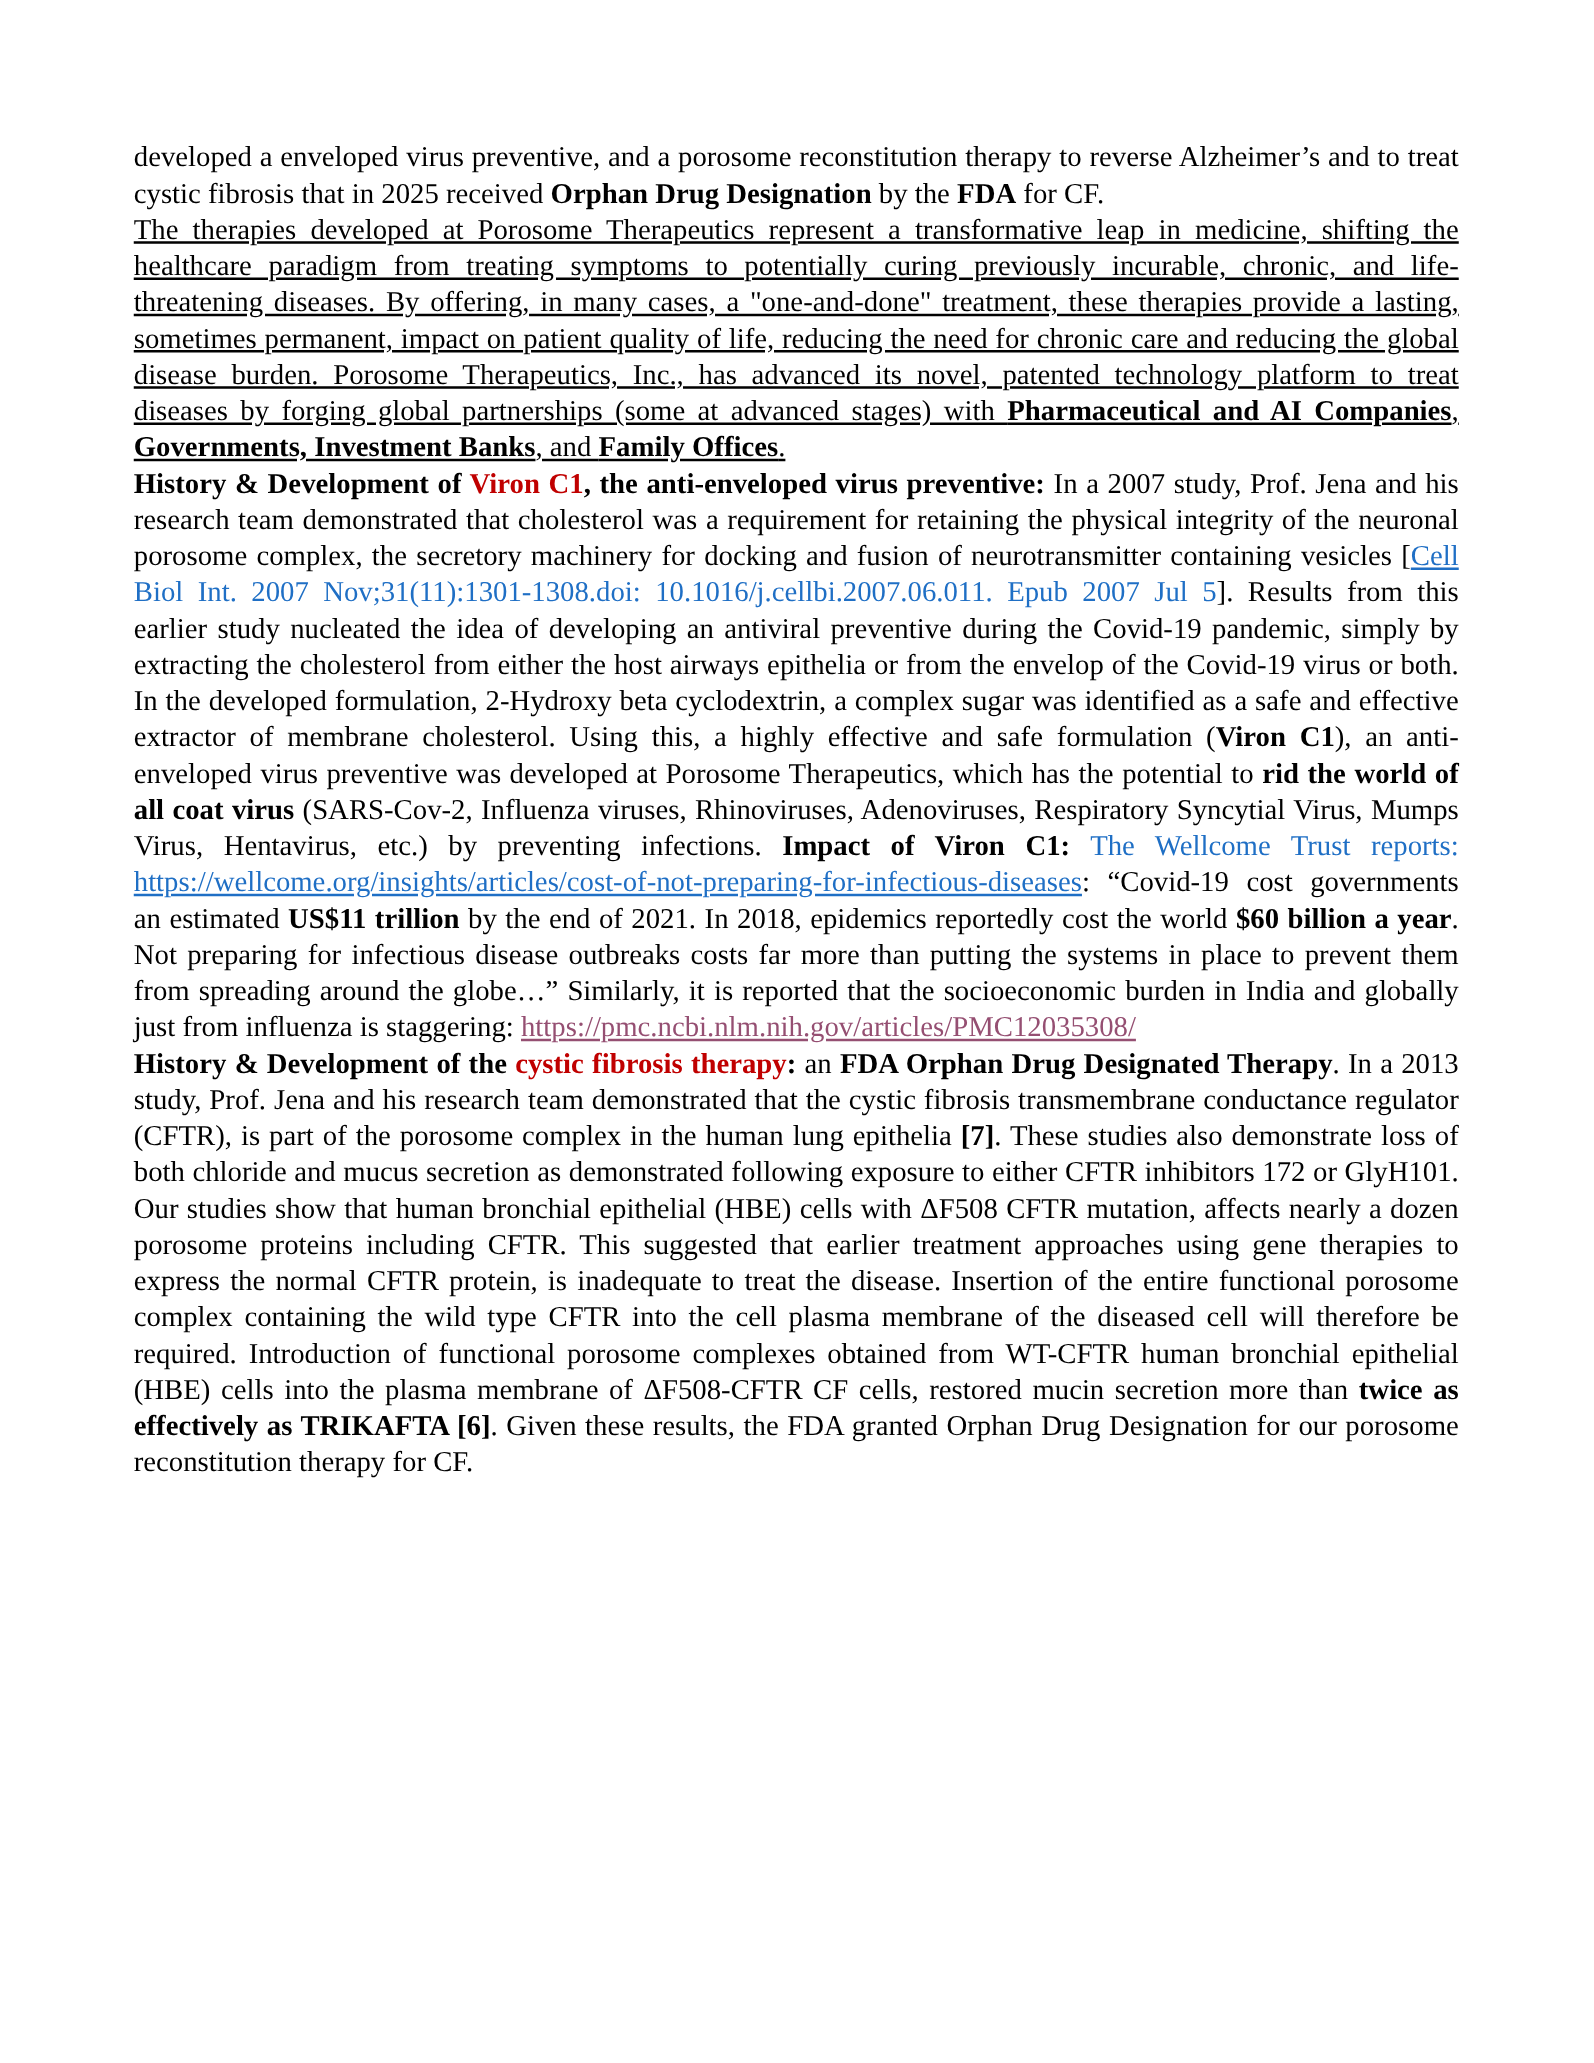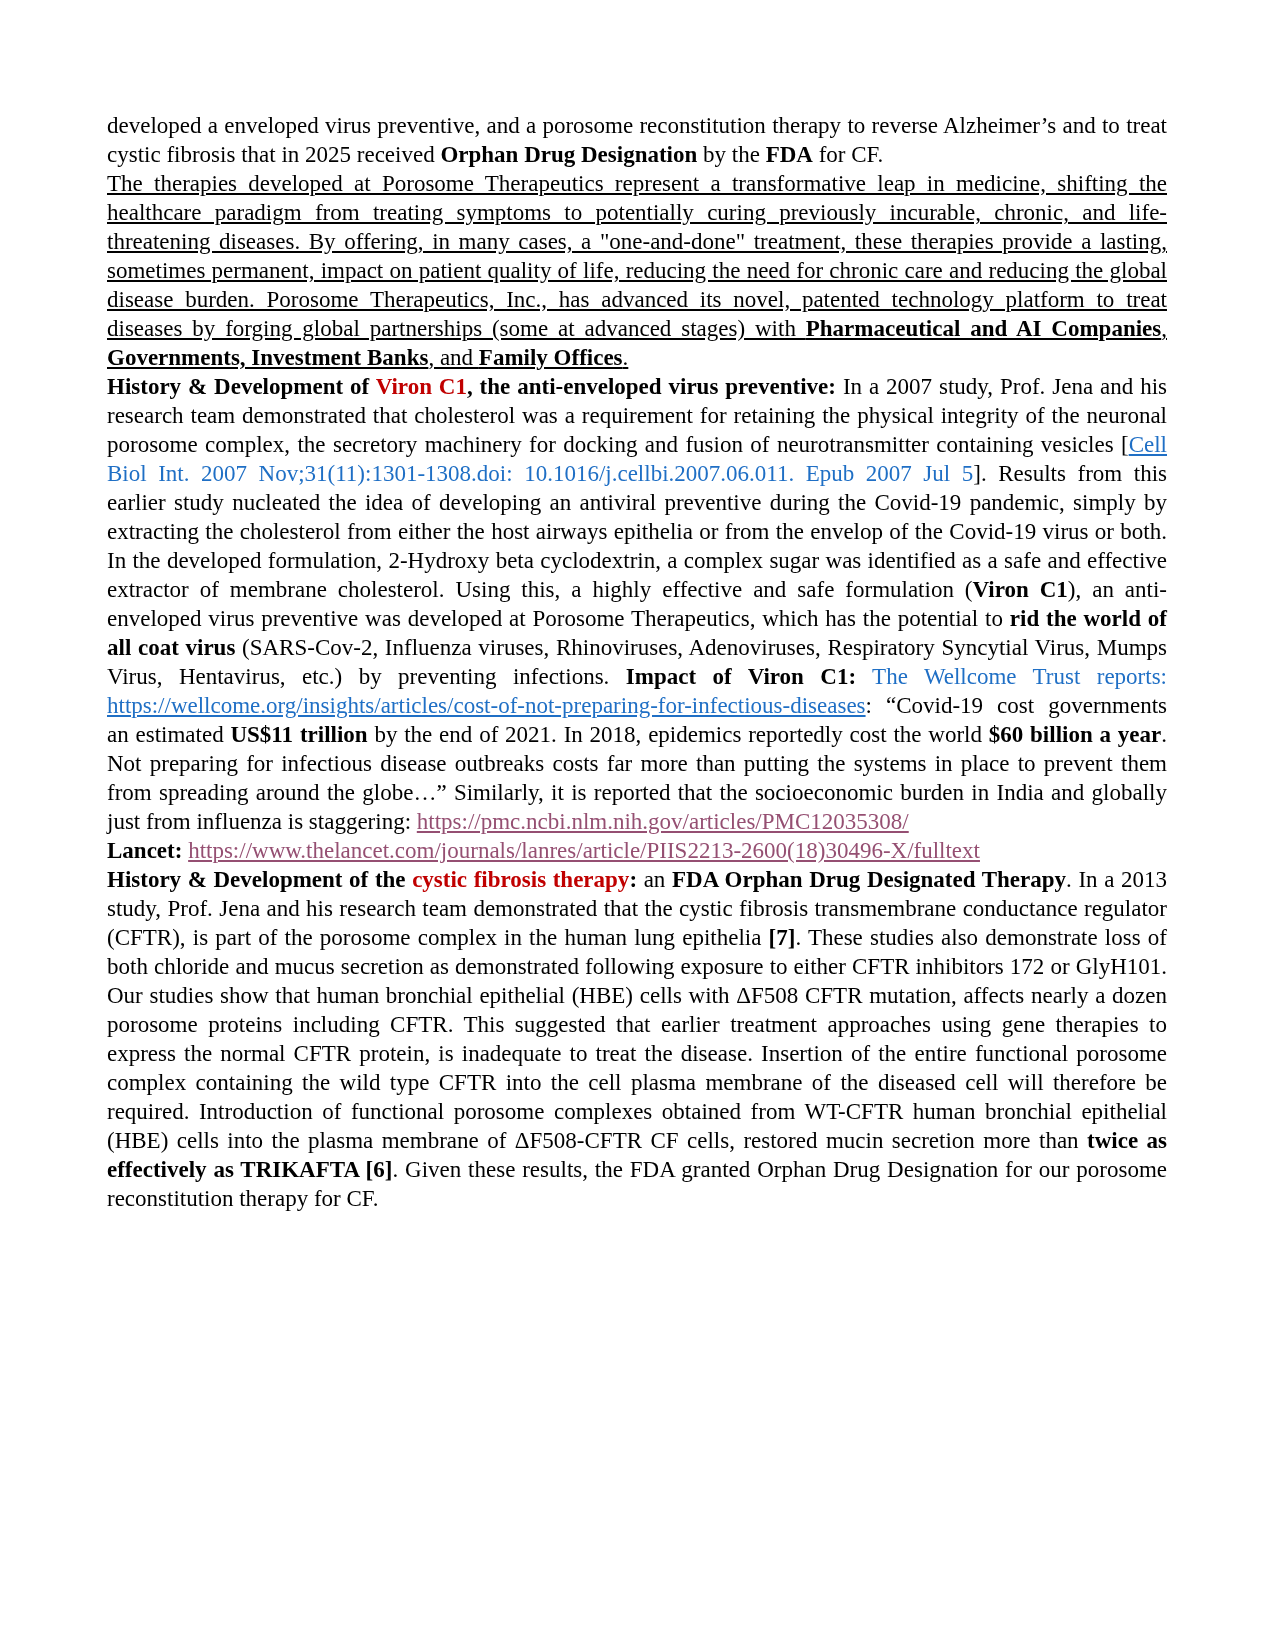--- a/index.html
+++ b/index.html
@@ -41,16 +41,15 @@
   .run-u { text-decoration: underline; cursor: pointer; }
 </style>
 </head>
 <body>
 
 <div class="sheet">
   <div class="content">
     <p class="para"><span>developed a enveloped virus preventive, and a porosome reconstitution therapy to reverse Alzheimer’s and to treat cystic fibrosis that in 2025 received </span><span class="run-b">Orphan Drug Designation</span><span> by the </span><span class="run-b">FDA</span><span> for CF.</span></p>
     <p class="para gap-small"><span>The therapies developed at Porosome Therapeutics represent a transformative leap in medicine, shifting the healthcare paradigm from treating symptoms to potentially curing previously incurable, chronic, and life-threatening diseases. By offering, in many cases, a "one-and-done" treatment, these therapies provide a lasting, sometimes permanent, impact on patient quality of life, reducing the need for chronic care and reducing the global disease burden. Porosome Therapeutics, Inc., has advanced its novel, patented technology platform to treat diseases by forging global partnerships (some at advanced stages) with </span><span class="run-b">Pharmaceutical and AI Companies</span><span>, </span><span class="run-b">Governments, Investment Banks</span><span>, and </span><span class="run-b">Family Offices</span><span>.</span></p>
     <p class="para gap-medium"><span class="run-b">History &amp; Development of </span><span class="run-b run-r">Viron C1</span><span class="run-b">, the anti-enveloped virus preventive:</span><span> In a 2007 study, Prof. Jena and his research team demonstrated that cholesterol was a requirement for retaining the physical integrity of the neuronal porosome complex, the secretory machinery for docking and fusion of neurotransmitter containing vesicles [</span><span class="run-l run-u">Cell</span><span class="run-l"> Biol Int. 2007 Nov;31(11):1301-1308.doi: 10.1016/j.cellbi.2007.06.011. Epub 2007 Jul 5</span><span>]. Results from this earlier study nucleated the idea of developing an antiviral preventive during the Covid-19 pandemic, simply by extracting the cholesterol from either the host airways epithelia or from the envelop of the Covid-19 virus or both. In the developed formulation, 2-Hydroxy beta cyclodextrin, a complex sugar was identified as a safe and effective extractor of membrane cholesterol. Using this, a highly effective and safe formulation (</span><span class="run-b">Viron C1</span><span>), an anti-enveloped virus preventive was developed at Porosome Therapeutics, which has the potential to </span><span class="run-b">rid the world of all coat virus</span><span> (SARS-Cov-2, Influenza viruses, Rhinoviruses, Adenoviruses, Respiratory Syncytial Virus, Mumps Virus, Hentavirus, etc.) by preventing infections. </span><span class="run-b">Impact of Viron C1:</span><span> </span><span class="run-l">The Wellcome Trust reports:</span><span> </span><span class="run-l run-u">https://wellcome.org/insights/articles/cost-of-not-preparing-for-infectious-diseases</span><span>: “Covid-19 cost governments an estimated </span><span class="run-b">US$11 trillion</span><span> by the end of 2021. In 2018, epidemics reportedly cost the world </span><span class="run-b">$60 billion a year</span><span>. Not preparing for infectious disease outbreaks costs far more than putting the systems in place to prevent them from spreading around the globe…” Similarly, it is reported that the socioeconomic burden in India and globally just from influenza is staggering: </span><span class="run-p run-u">https://pmc.ncbi.nlm.nih.gov/articles/PMC12035308/</span></p>
-    <p class="para single-line"><span class="run-b">Lancet: </span><span class="run-p run-u">https://www.thelancet.com/journals/lanres/article/PIIS2213-2600(18)30496-X/fulltext</span></p>
     <p class="para gap-large"><span class="run-b">History &amp; Development of the </span><span class="run-b run-r">cystic fibrosis therapy</span><span class="run-b">:</span><span> an </span><span class="run-b">FDA Orphan Drug Designated Therapy</span><span>. In a 2013 study, Prof. Jena and his research team demonstrated that the cystic fibrosis transmembrane conductance regulator (CFTR), is part of the porosome complex in the human lung epithelia </span><span class="run-b">[7]</span><span>. These studies also demonstrate loss of both chloride and mucus secretion as demonstrated following exposure to either CFTR inhibitors 172 or GlyH101. Our studies show that human bronchial epithelial (HBE) cells with ΔF508 CFTR mutation, affects nearly a dozen porosome proteins including CFTR. This suggested that earlier treatment approaches using gene therapies to express the normal CFTR protein, is inadequate to treat the disease. Insertion of the entire functional porosome complex containing the wild type CFTR into the cell plasma membrane of the diseased cell will therefore be required. Introduction of functional porosome complexes obtained from WT-CFTR human bronchial epithelial (HBE) cells into the plasma membrane of ΔF508-CFTR CF cells, restored mucin secretion more than </span><span class="run-b">twice as effectively as TRIKAFTA [6]</span><span>. Given these results, the FDA granted Orphan Drug Designation for our porosome reconstitution therapy for CF.</span></p>
   </div>
 </div>
 
 </body></html>

